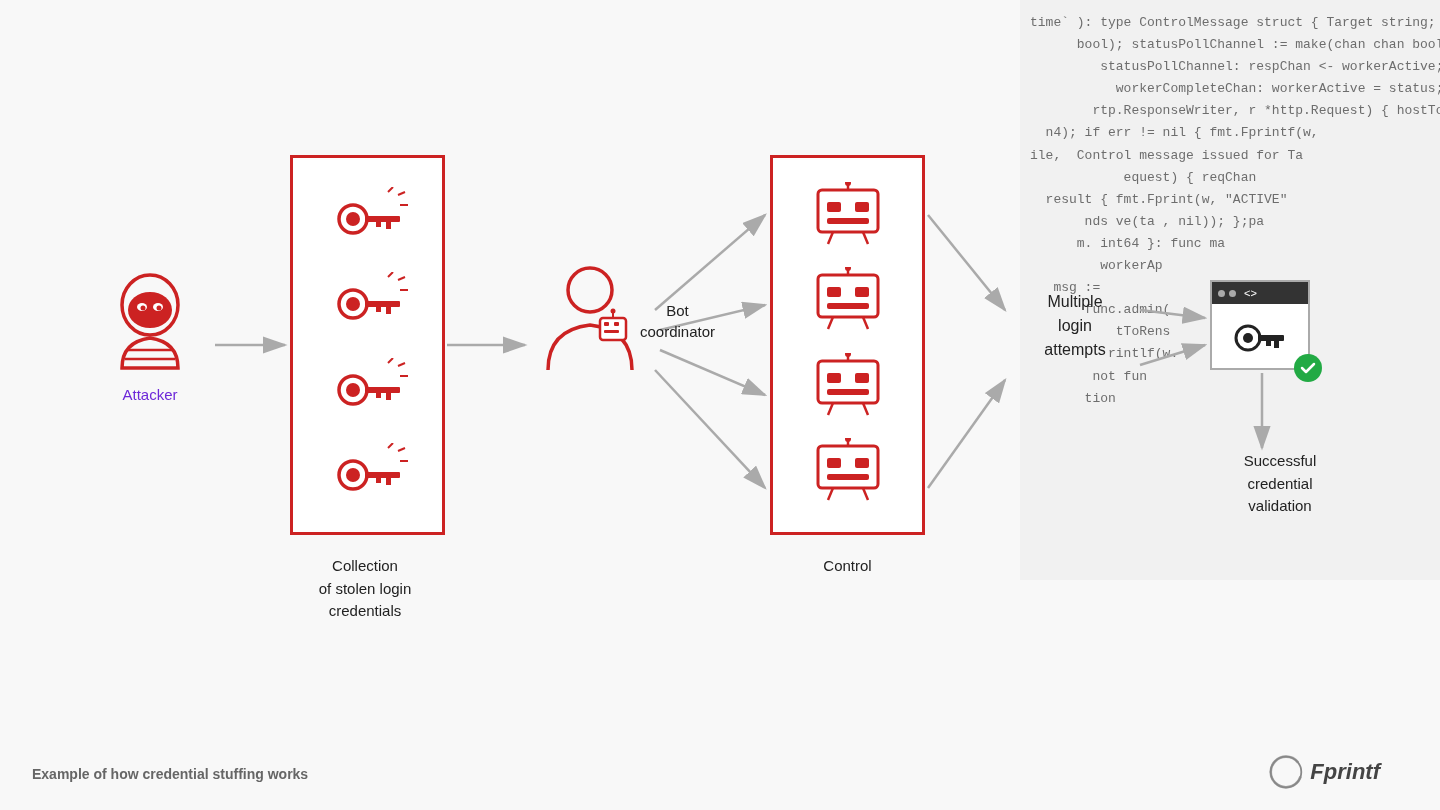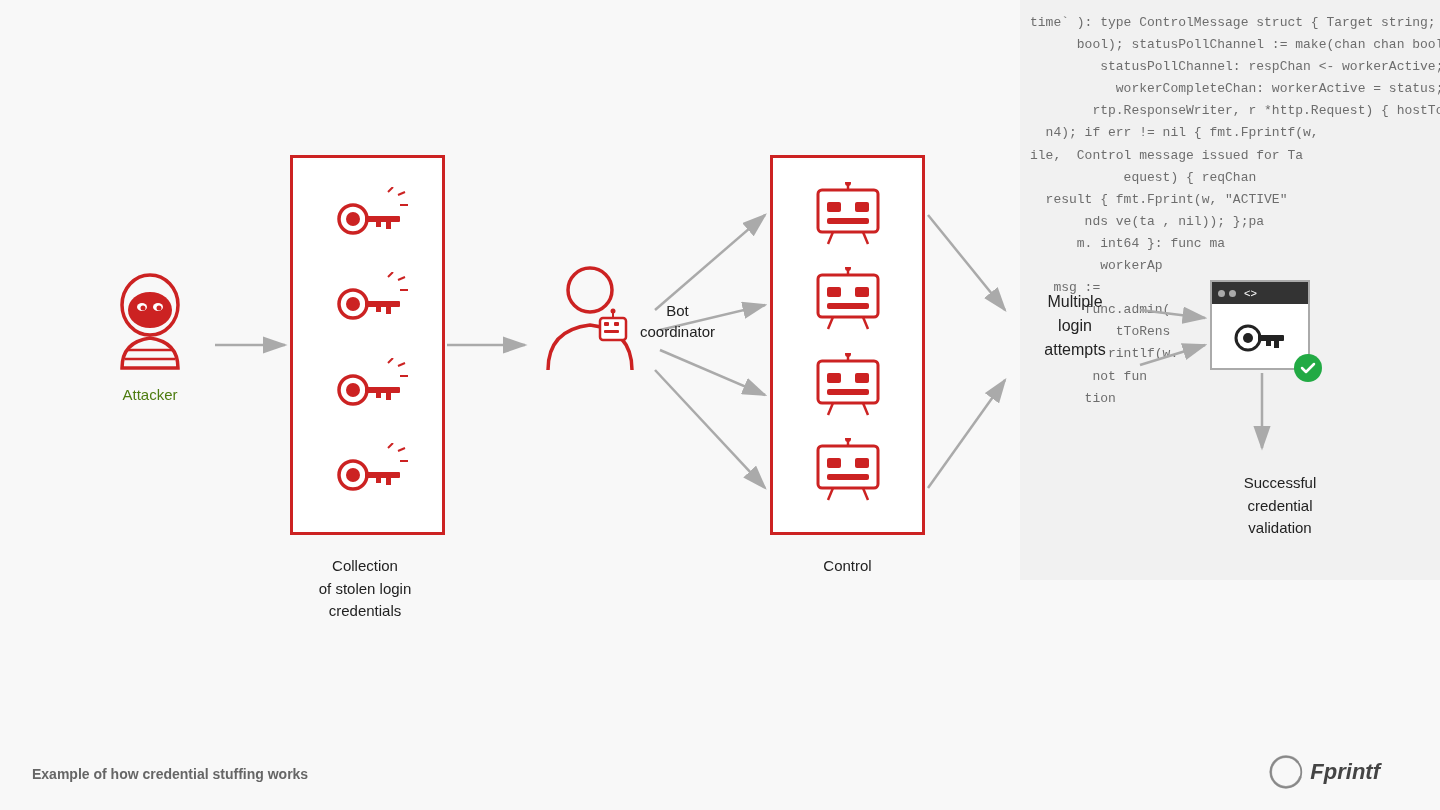--- a/index.html
+++ b/index.html
@@ -121,40 +121,40 @@
       left: 1010px;
       top: 290px;
       width: 130px;
       text-align: center;
     }
 
     
     .credential-validation {
       position: absolute;
       left: 1200px;
-      top: 472px;
+      top: 450px;
       width: 160px;
       text-align: center;
     }
 
     
     .key-icon-box {
       position: absolute;
       left: 1210px;
       top: 280px;
       width: 100px;
       height: 90px;
       background: white;
       border: 2px solid #aaa;
     }
 
     
     .label {
       font-size: 15px;
-      color: #4d7c0f;
+      color: #6d28d9;
       text-align: center;
       line-height: 1.4;
       margin-top: 6px;
     }
     .label-center {
       font-size: 15px;
       color: #222;
       text-align: center;
       line-height: 1.5;
     }

